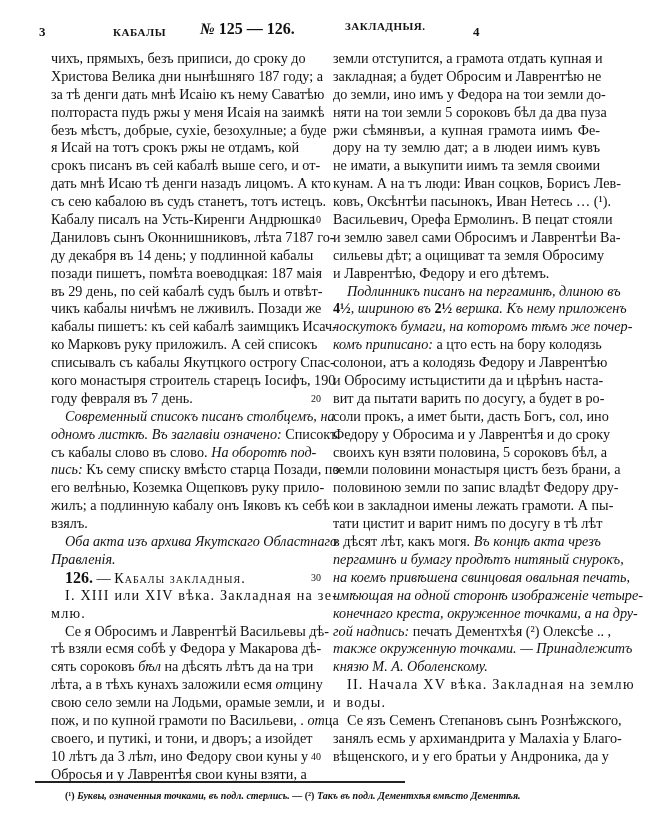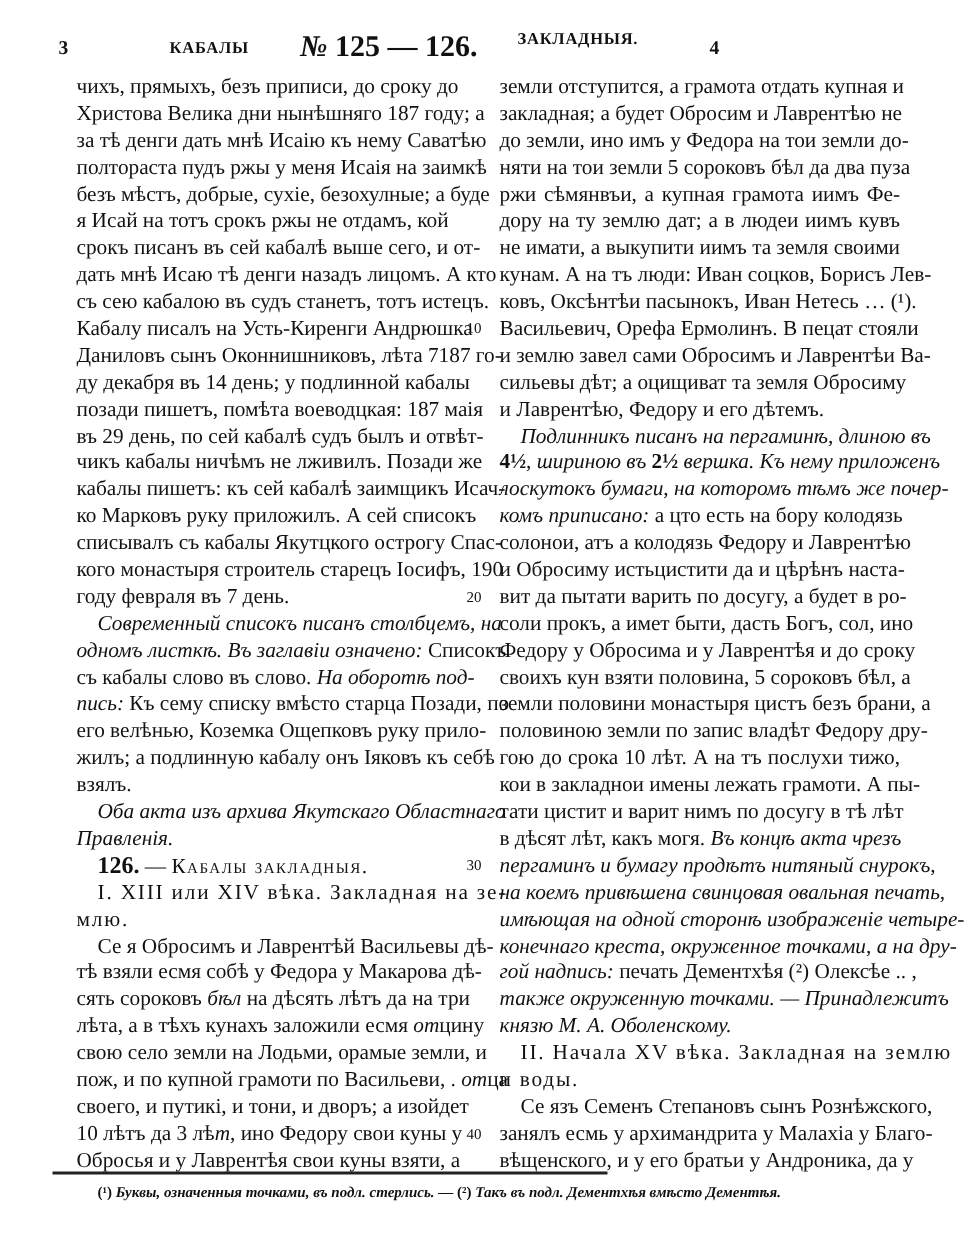--- a/index.html
+++ b/index.html
@@ -9,21 +9,21 @@
     color: #111;
   }
   .header {
     position: absolute; top: 20px; left: 0; width: 650px; height: 24px;
     font-family: "Liberation Serif", serif;
   }
   .header .pg-left { position: absolute; left: 39px; top: 4px; font-size: 13px; font-weight: bold; }
   .header .pg-right { position: absolute; left: 473px; top: 4px; font-size: 13px; font-weight: bold; }
   .header .run-left { position: absolute; left: 113px; top: 6px; font-size: 11px; font-weight: bold; letter-spacing: 0.5px; }
   .header .run-right { position: absolute; left: 345px; top: 0; font-size: 11px; font-weight: bold; letter-spacing: 0.5px; }
-  .header .num { position: absolute; left: 200px; top: 0px; font-size: 20px; font-weight: bold; }
+  .header .num { position: absolute; left: 200px; top: 0px; font-size: 16px; font-weight: bold; }
   .header .num .nsign { font-style: italic; }
 
   .col {
     position: absolute; top: 50px;
     font-family: "Liberation Serif", serif;
     font-size: 14.2px; line-height: 17.9px;
   }
   .col-left { left: 51px; width: 244px; }
   .col-right { left: 333px; width: 267px; }
   .line { white-space: nowrap; text-align: justify; text-align-last: justify; height: 17.9px; }
@@ -134,21 +134,20 @@
   <div class="line"><span class="it">комъ приписано:</span><span> а цто есть на бору колодязь</span></div>
 
   <div class="line">солонои, атъ а колодязь Федору и Лаврентѣю</div>
   <div class="line">и Обросиму истьцистити да и цѣрѣнъ наста-</div>
   <div class="line">вит да пытати варить по досугу, а будет в ро-</div>
   <div class="line">соли прокъ, а имет быти, дасть Богъ, сол, ино</div>
   <div class="line">Федору у Обросима и у Лаврентѣя и до сроку</div>
   <div class="line">своихъ кун взяти половина, 5 сороковъ бѣл, а</div>
   <div class="line">земли половини монастыря цистъ безъ брани, а</div>
   <div class="line">половиною земли по запис владѣт Федору дру-</div>
-  <div class="line">гою до срока 10 лѣт. А на тъ послухи тижо,</div>
   <div class="line">кои в закладнои имены лежать грамоти. А пы-</div>
   <div class="line">тати цистит и варит нимъ по досугу в тѣ лѣт</div>
 
   <div class="line"><span>в дѣсят лѣт, какъ могя. </span><span class="it">Въ концѣ акта чрезъ</span></div>
   <div class="line it">пергаминъ и бумагу продѣтъ нитяный снурокъ,</div>
   <div class="line it">на коемъ привѣшена свинцовая овальная печать,</div>
   <div class="line it">имѣющая на одной сторонѣ изображеніе четыре-</div>
   <div class="line it">конечнаго креста, окруженное точками, а на дру-</div>
   <div class="line"><span class="it">гой надпись:</span><span> печать Дементхѣя (²) Олексѣе .. ,</span></div>
   <div class="line it">также окруженную точками. — Принадлежитъ</div>

